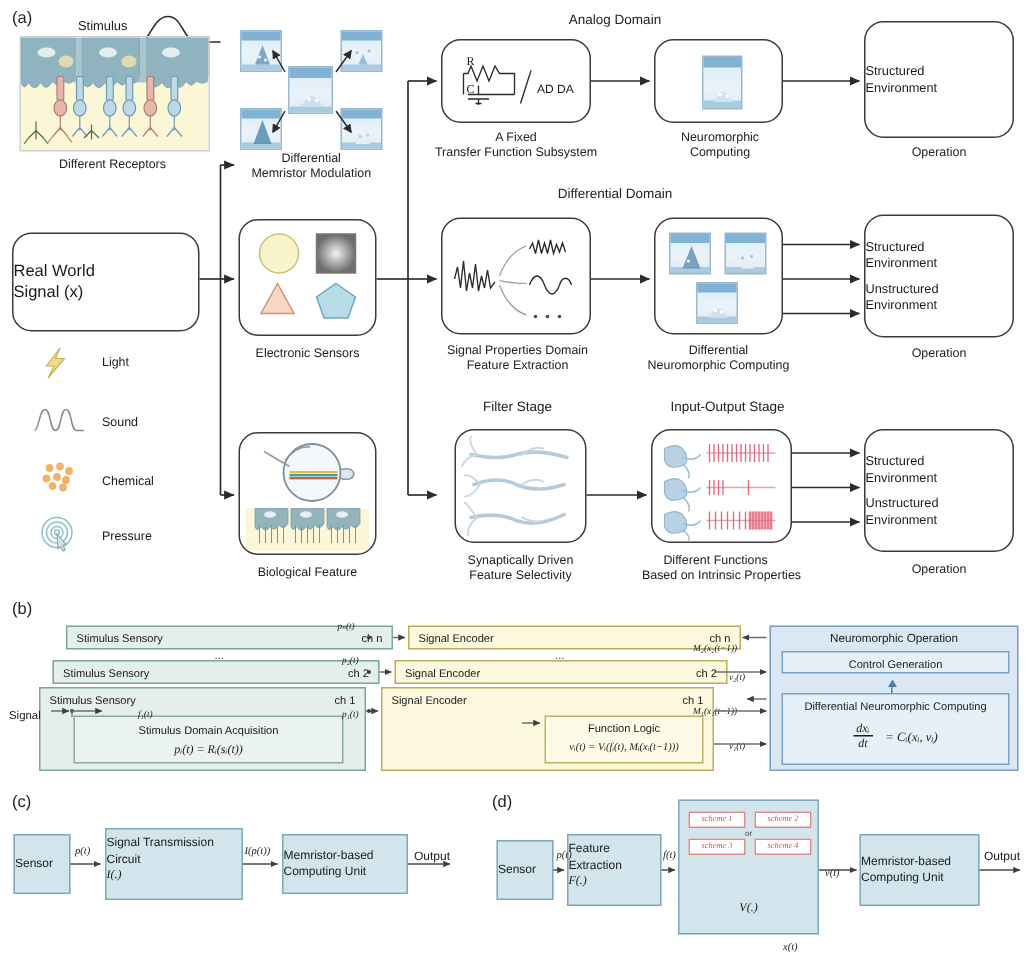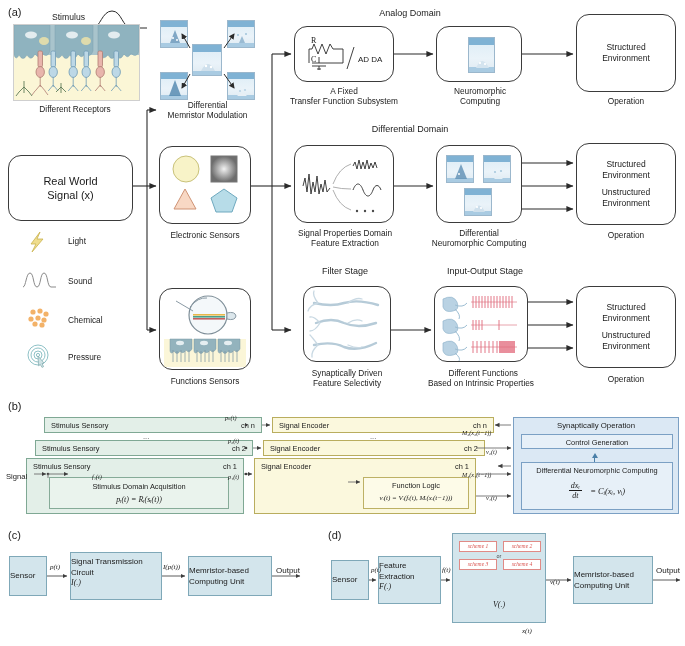--- a/index.html
+++ b/index.html
@@ -5,21 +5,21 @@
   html,body{margin:0;padding:0;background:#ffffff;}
   body{width:685px;height:646px;position:relative;
        font-family:"Liberation Sans","DejaVu Sans",sans-serif;
        color:#1a1a1a;-webkit-font-smoothing:antialiased;}
   .abs{position:absolute;}
   .panel-letter{font-size:11px;color:#222;}
   .cap{font-size:8.3px;color:#222;text-align:center;line-height:10px;}
   .sect-title{font-size:9px;color:#222;text-align:center;}
   .rbox{position:absolute;border:1.1px solid #3b3b3b;border-radius:13px;background:#fff;box-sizing:border-box;}
   .rbox-txt{position:absolute;left:0;right:0;top:50%;transform:translateY(-50%);
-            text-align:center;font-size:8.5px;line-height:11px;color:#1a1a1a;}
+            font-size:8.5px;line-height:11px;color:#1a1a1a;}
   .arrow-up{position:absolute;width:0;height:0;border-left:3px solid transparent;
             border-right:3px solid transparent;border-bottom:5px solid #4a7fa8;}
   
   #receptor-art{left:13px;top:24px;width:125px;height:75px;overflow:hidden;
      border:0.8px solid #cfcfcf;}
   
   .memcell{position:absolute;border:0.7px solid #9bb7cc;box-sizing:border-box;
      background:linear-gradient(#dcecf6 0%,#eaf3f9 60%,#dfeaf2 100%);}
   .memcell .topbar{position:absolute;left:0;right:0;top:0;height:22%;background:#7fb2d4;}
   .memcell .botbar{position:absolute;left:0;right:0;bottom:0;height:14%;background:#a9cbe2;}
@@ -240,21 +240,21 @@
         <ellipse cx="44" cy="54" rx="4" ry="2.2"></ellipse>
         <ellipse cx="68" cy="54" rx="4" ry="2.2"></ellipse>
     </g>
     <g stroke="#7894a0" stroke-width="0.7" fill="none">
       <path d="M13,61 v12 M17,62 v11 M21,61 v12 M25,62 v11 M29,61 v12"></path>
       <path d="M37,61 v12 M41,62 v11 M45,61 v12 M49,62 v11 M53,61 v12"></path>
       <path d="M61,61 v12 M65,62 v11 M69,61 v12 M73,62 v11 M77,61 v12"></path>
     </g>
   </svg>
 </div>
-<div class="abs cap" style="left:150px;top:376px;width:110px;">Functions Sensors</div>
+<div class="abs cap" style="left:150px;top:376px;width:110px;">Biological Feature</div>
 
 <div class="abs sect-title" style="left:350px;top:8px;width:120px;">Analog Domain</div>
 <div class="rbox" style="left:294px;top:26px;width:100px;height:56px;">
   <svg style="position:absolute;left:0;top:0" width="98" height="54">
     <path d="M14,22 l3,0 l2,-5 l4,10 l4,-10 l4,10 l4,-10 l3,5 l10,0 l0,14" fill="none" stroke="#2b2b2b" stroke-width="0.9"></path>
     <path d="M14,22 l0,14" fill="none" stroke="#2b2b2b" stroke-width="0.9"></path>
     <path d="M14,36 l0,0" stroke="#2b2b2b"></path>
     <path d="M24,30 l0,6 M17,36 l14,0 M17,39 l14,0 M22,42 l4,0 M24,39 l0,4" fill="none" stroke="#2b2b2b" stroke-width="0.9"></path>
     <path d="M31,36 l17,0" fill="none" stroke="#2b2b2b" stroke-width="0.9"></path>
     <path d="M59,20 l-7,22" fill="none" stroke="#2b2b2b" stroke-width="0.9"></path>
@@ -386,21 +386,21 @@
         <path d="M36,60 L82,60"></path>
     </g>
     <g stroke="#e06a7c" stroke-width="0.9">
       <path d="M38,9 v12 M41,9 v12 M44,9 v12 M47,9 v12 M50,9 v12 M53,9 v12 M56,9 v12 M59,9 v12 M62,9 v12 M65,9 v12 M68,9 v12 M71,9 v12 M74,9 v12 M77,9 v12"></path>
       <path d="M38,33 v10 M41,33 v10 M44,33 v10 M47,33 v10 M64,33 v10"></path>
       <path d="M38,54 v12 M42,54 v12 M46,54 v12 M50,54 v12 M54,54 v12 M58,54 v12 M62,54 v12 M65,54 v12 M67,54 v12 M69,54 v12 M71,54 v12 M73,54 v12 M75,54 v12 M77,54 v12 M79,54 v12"></path>
     </g>
     <rect x="64" y="54" width="16" height="12" fill="#e2697b" opacity="0.55"></rect>
   </svg>
 </div>
-<div class="abs cap" style="left:412px;top:368px;width:106px;text-align:right;">Different Functions</div>
+<div class="abs cap" style="left:424px;top:368px;width:106px;">Different Functions</div>
 <div class="abs cap" style="left:408px;top:378px;width:146px;">Based on Intrinsic Properties</div>
 
 <div class="rbox" style="left:576px;top:286px;width:100px;height:82px;">
   <div class="rbox-txt">
     <div>Structured</div>
     <div>Environment</div>
     <div style="height:6px;"></div>
     <div>Unstructured</div>
     <div>Environment</div>
   </div>
@@ -479,21 +479,21 @@
 <div class="bbox yellow" style="left:254px;top:458px;width:222px;height:56px;">
   <div class="bt" style="left:6px;top:3px;">Signal Encoder</div>
   <div class="bt" style="right:6px;top:3px;">ch 1</div>
   <div class="bbox yellow2" style="left:108px;top:18px;width:106px;height:32px;">
     <div class="bt-c" style="top:3px;">Function Logic</div>
     <div class="bt-c mathi" style="top:16px;font-size:7px;">vᵢ(t) = Vᵢ(fᵢ(t), Mᵢ(xᵢ(t−1)))</div>
   </div>
 </div>
 
 <div class="bbox blue" style="left:513px;top:417px;width:166px;height:97px;">
-  <div class="bt-c" style="top:3px;font-size:7.8px;">Synaptically Operation</div>
+  <div class="bt-c" style="top:3px;font-size:7.8px;">Neuromorphic Operation</div>
   <div class="bbox blue2" style="left:7px;top:16px;width:152px;height:15px;">
     <div class="bt-c" style="top:2.5px;">Control Generation</div>
   </div>
   <div class="arrow-up" style="left:78px;top:35px;"></div>
   <div class="gline" style="left:79.5px;top:38px;width:1px;height:6px;background:#4a7fa8;"></div>
   <div class="bbox blue2" style="left:7px;top:44px;width:152px;height:48px;">
     <div class="bt-c" style="top:3px;">Differential Neuromorphic Computing</div>
     <div class="abs" style="left:0;right:0;top:18px;text-align:center;">
       <span style="display:inline-block;vertical-align:middle;text-align:center;">
         <span class="mathi" style="display:block;font-size:8px;border-bottom:1px solid #1a1a1a;padding:0 2px;">dxᵢ</span>

